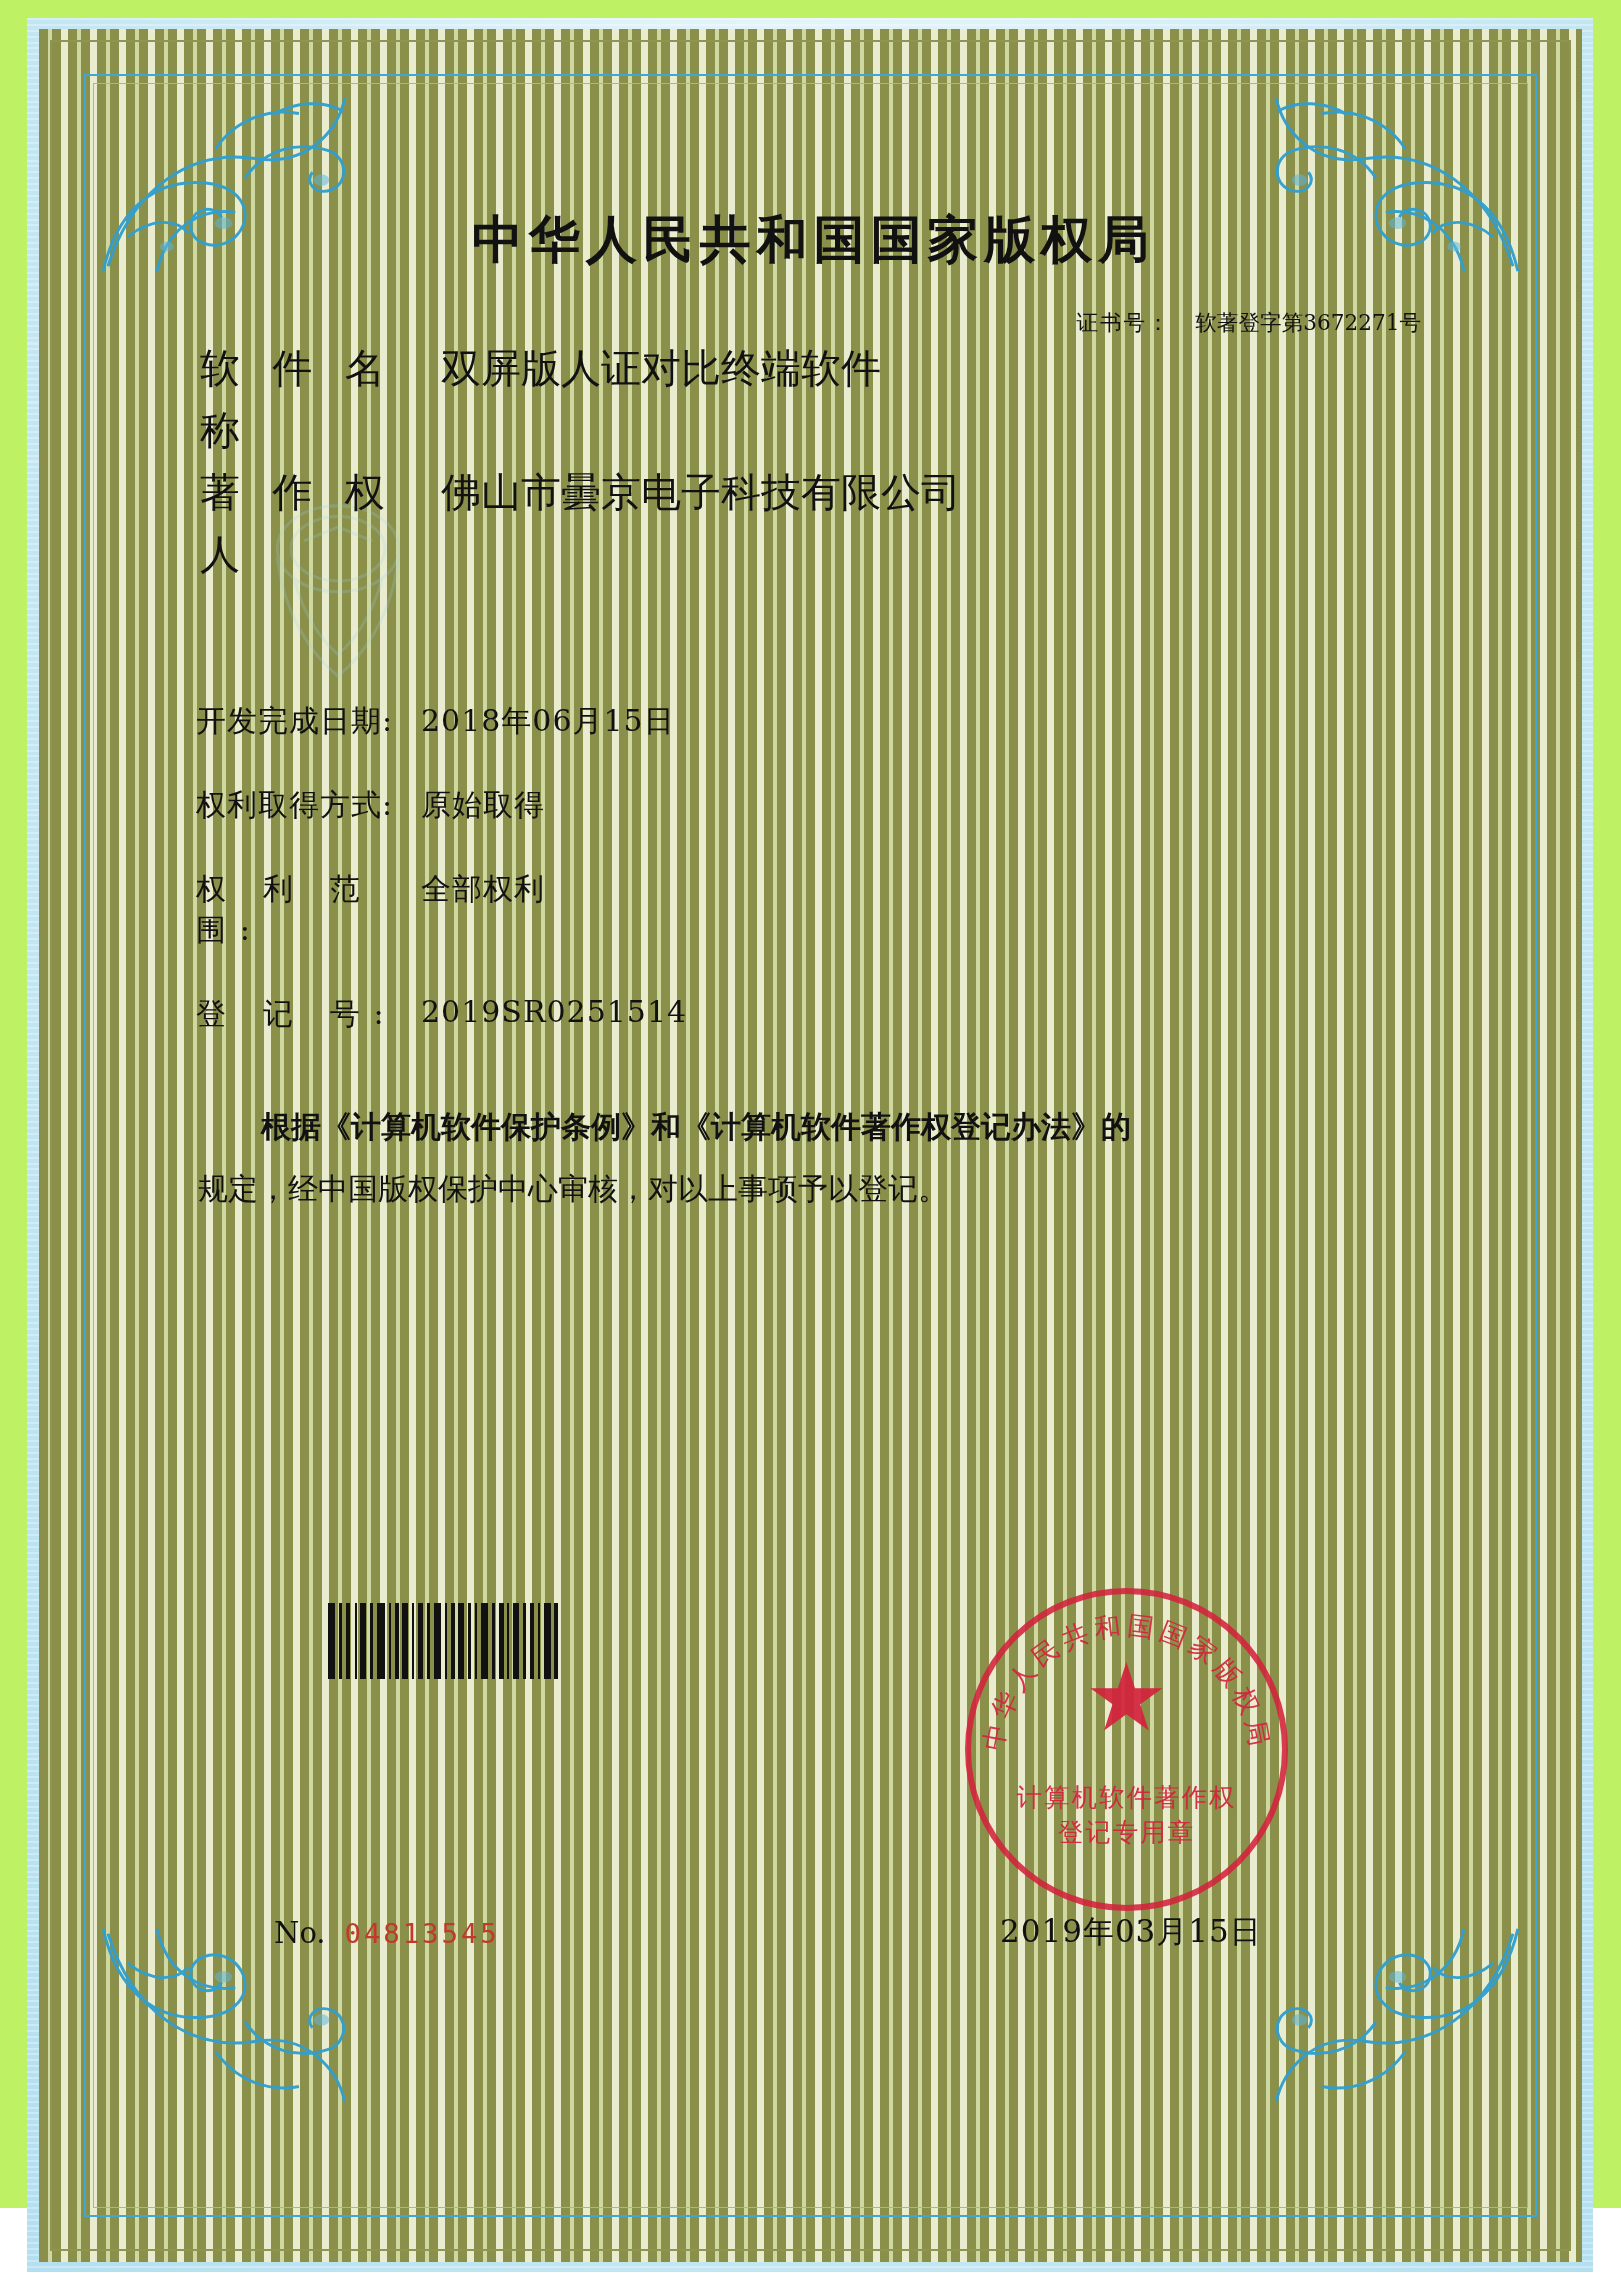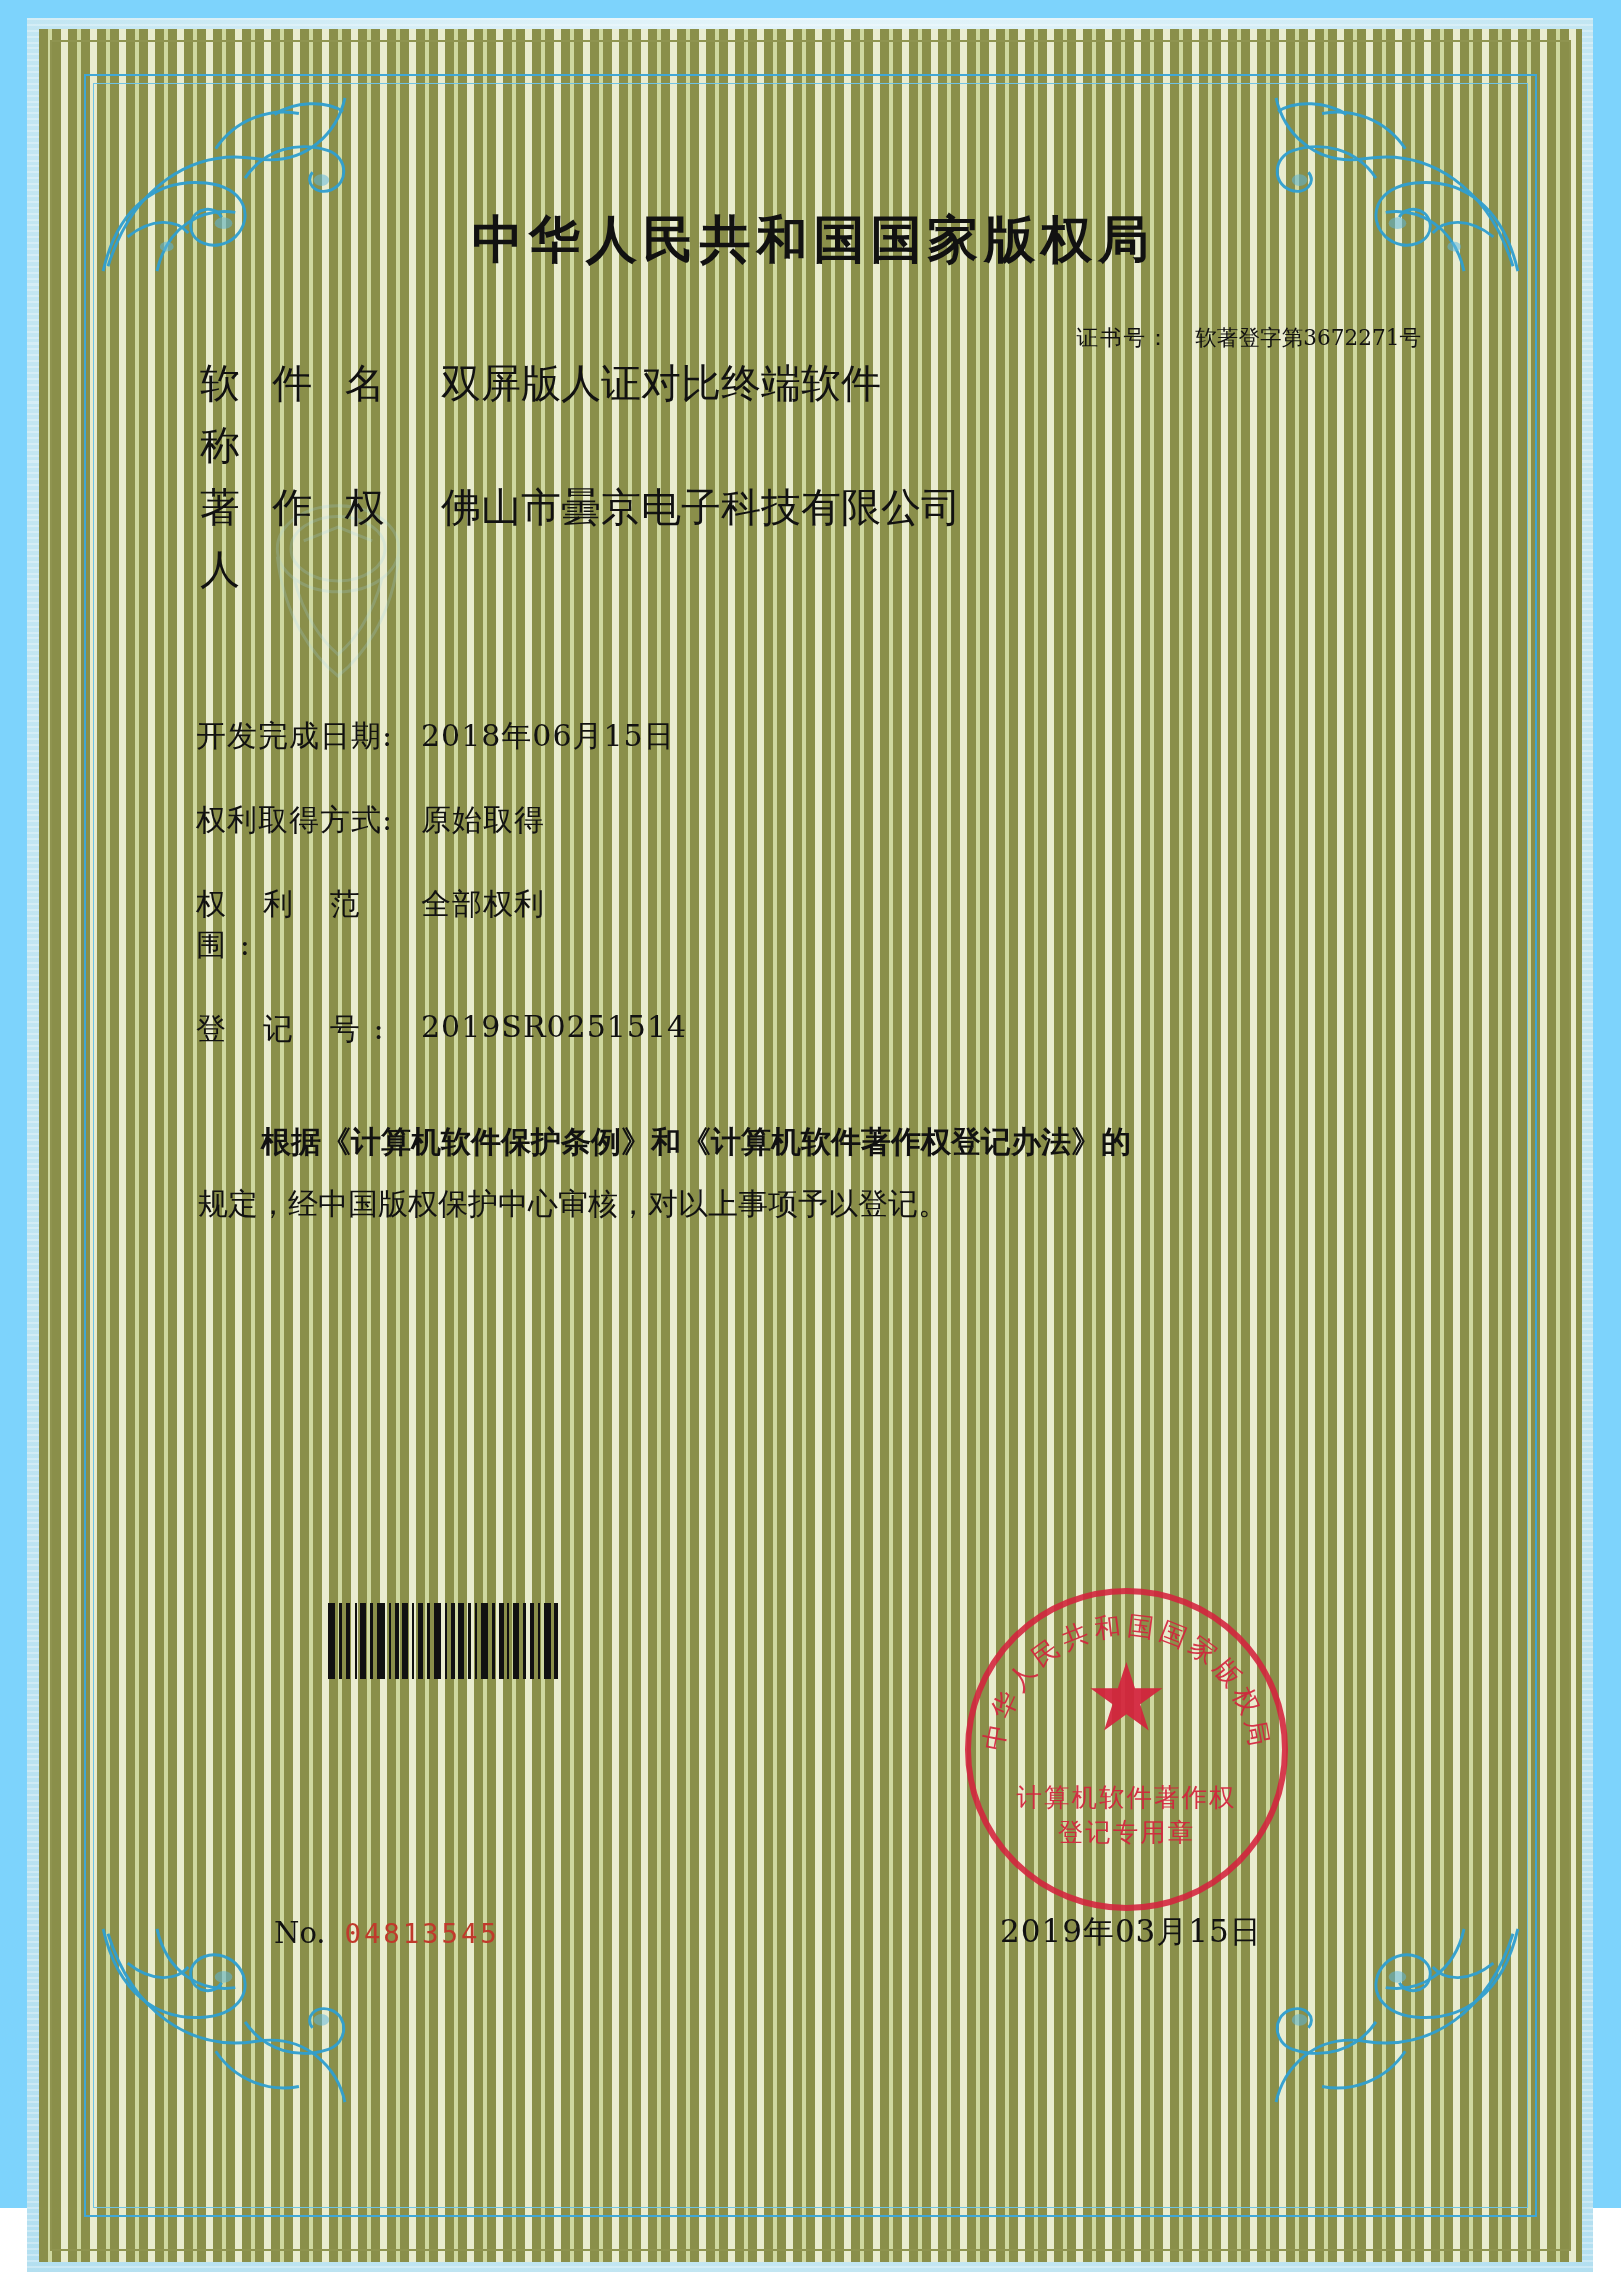--- a/index.html
+++ b/index.html
@@ -10,21 +10,21 @@
   body {
     width: 1621px;
     height: 2292px;
     font-family: "Liberation Serif", serif;
     overflow: hidden;
   }
   .page {
     position: relative;
     width: 1621px;
     height: 2208px;
-    background: #7dd3fc;
+    background: #bef264;
   }
   
   .paper {
     position: absolute;
     left: 27.4px;
     top: 17.6px;
     width: 1566px;
     height: 2254px;
     background:
       radial-gradient(ellipse at 50% 18%, #eaf7fb 0%, #d8eff7 35%, #c3e6f2 70%, #b3dff0 100%);
@@ -117,21 +117,21 @@
   .doc-title {
     text-align: center;
     font-size: 61px;
     letter-spacing: 3.9px;
     font-weight: 700;
     color: #000000;
     margin-top: 33px;
     font-family: "DejaVu Serif", serif;
   }
   .cert-no-row {
-    margin-top: 48px;
+    margin-top: 33px;
     text-align: right;
     padding-right: 59px;
     font-size: 21.6px;
     color: #111;
     font-family: "DejaVu Serif", serif;
   }
   .cert-no-row .label { letter-spacing: 2px; }
   .cert-no-row .value { margin-left: 17.6px; }
 
   .field {

